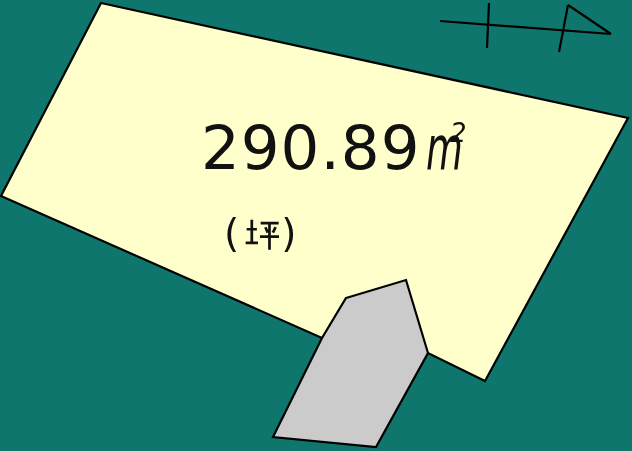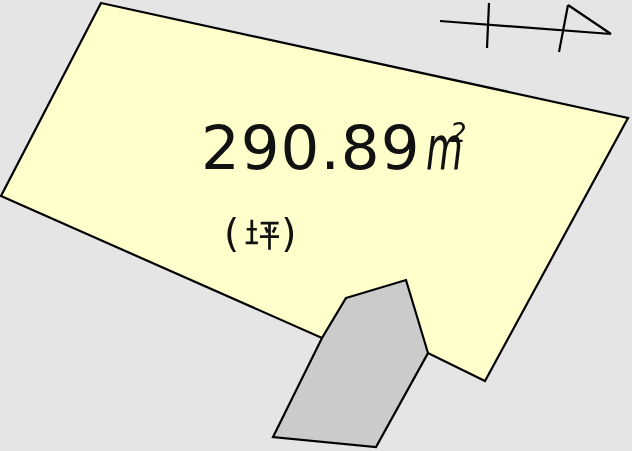--- a/index.html
+++ b/index.html
@@ -1,20 +1,20 @@
 <!DOCTYPE html>
 <html><head>
 <meta charset="utf-8">
 <style>
   html, body { margin: 0; padding: 0; background: #ffffff; }
   .stage {
     position: relative;
     width: 632px;
     height: 451px;
-    background: #e5e5e5;
+    background: #0f766e;
     overflow: hidden;
     font-family: "DejaVu Sans", sans-serif;
     color: #111111;
   }
   .base-svg { position: absolute; left: 0; top: 0; width: 632px; height: 451px; }
   .parcel-shape { stroke-width: 2.2; stroke-linejoin: miter; }
   .building-shape { stroke-width: 2.2; stroke-linejoin: miter; }
   .north-arrow-path { fill: none; stroke-width: 2.2; stroke-linecap: butt; }
 
   .area-label {

